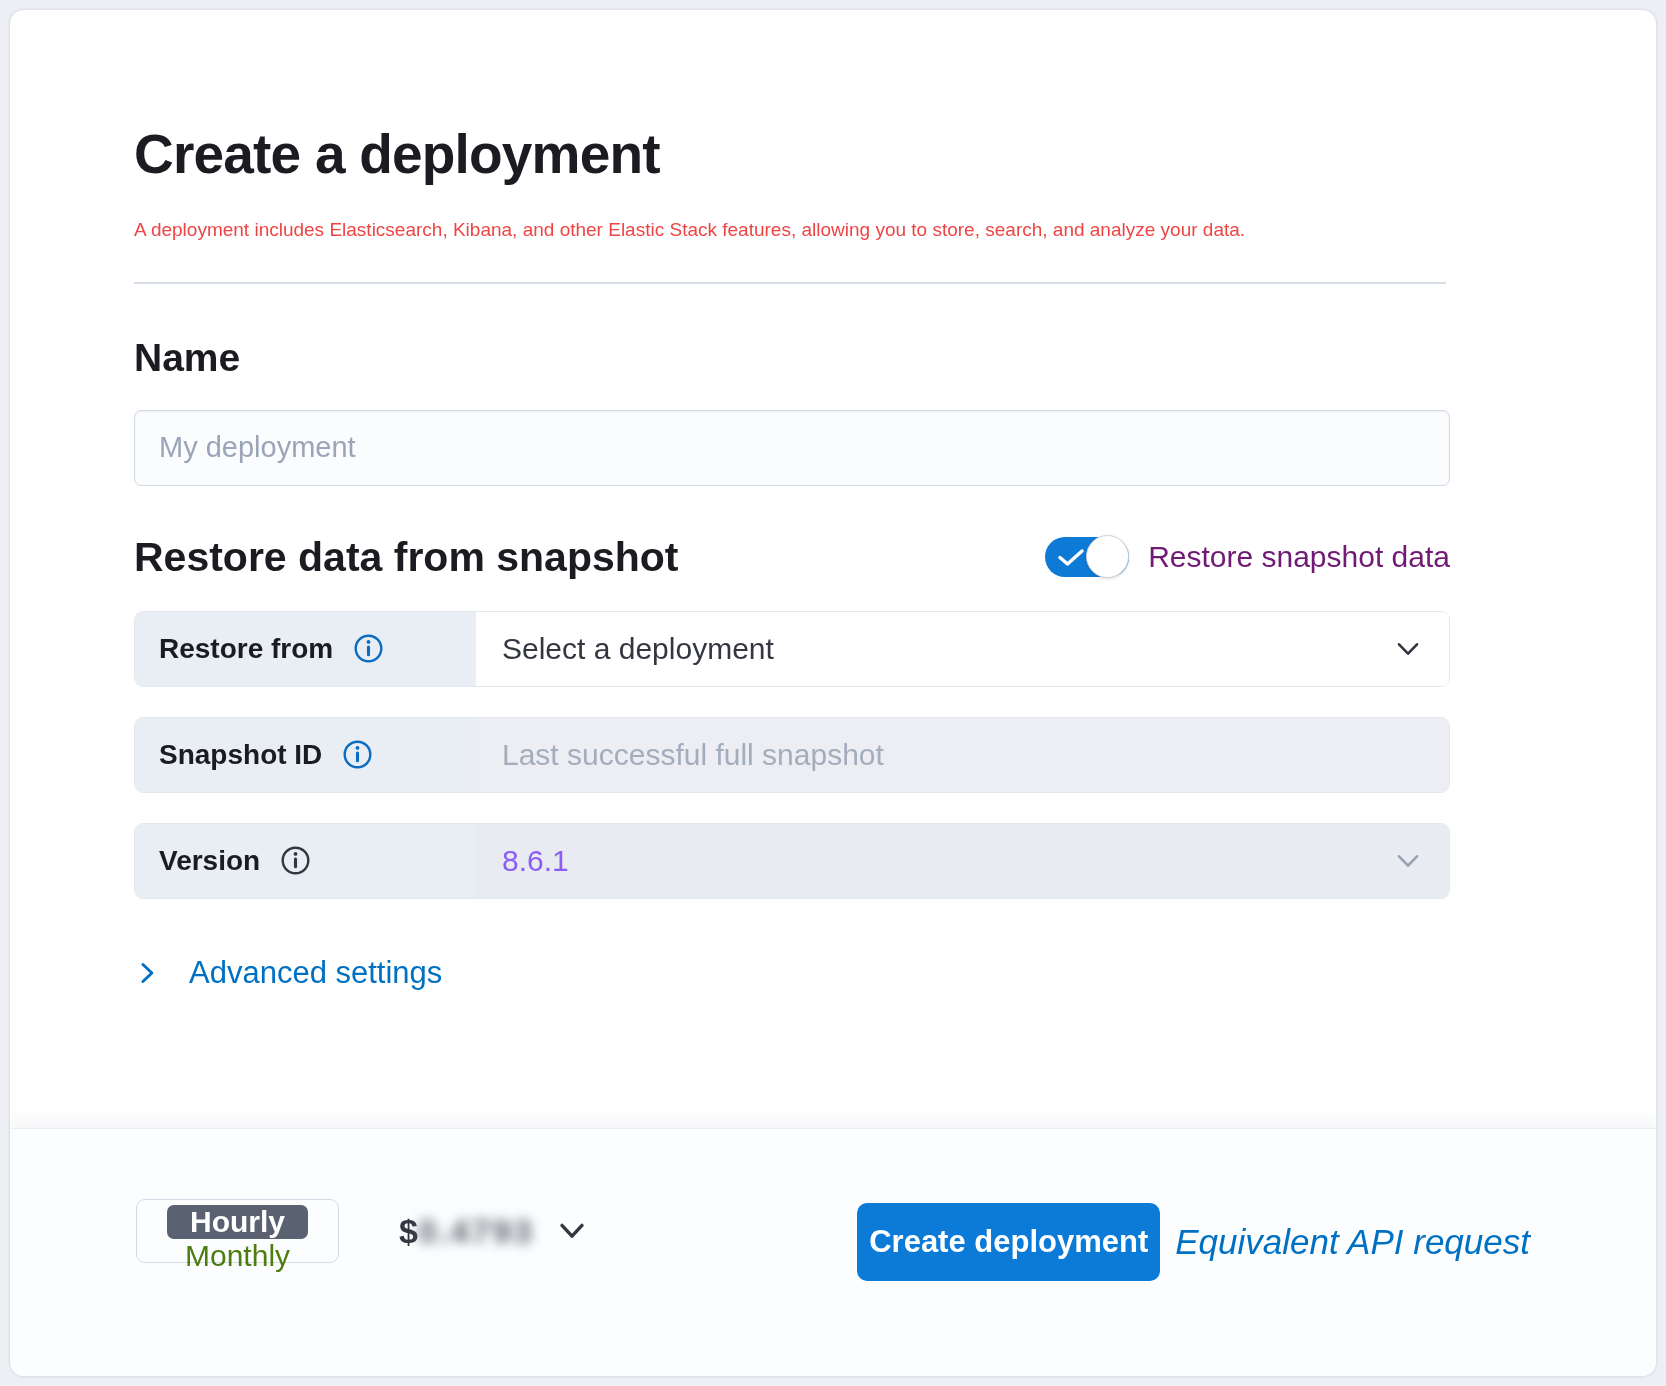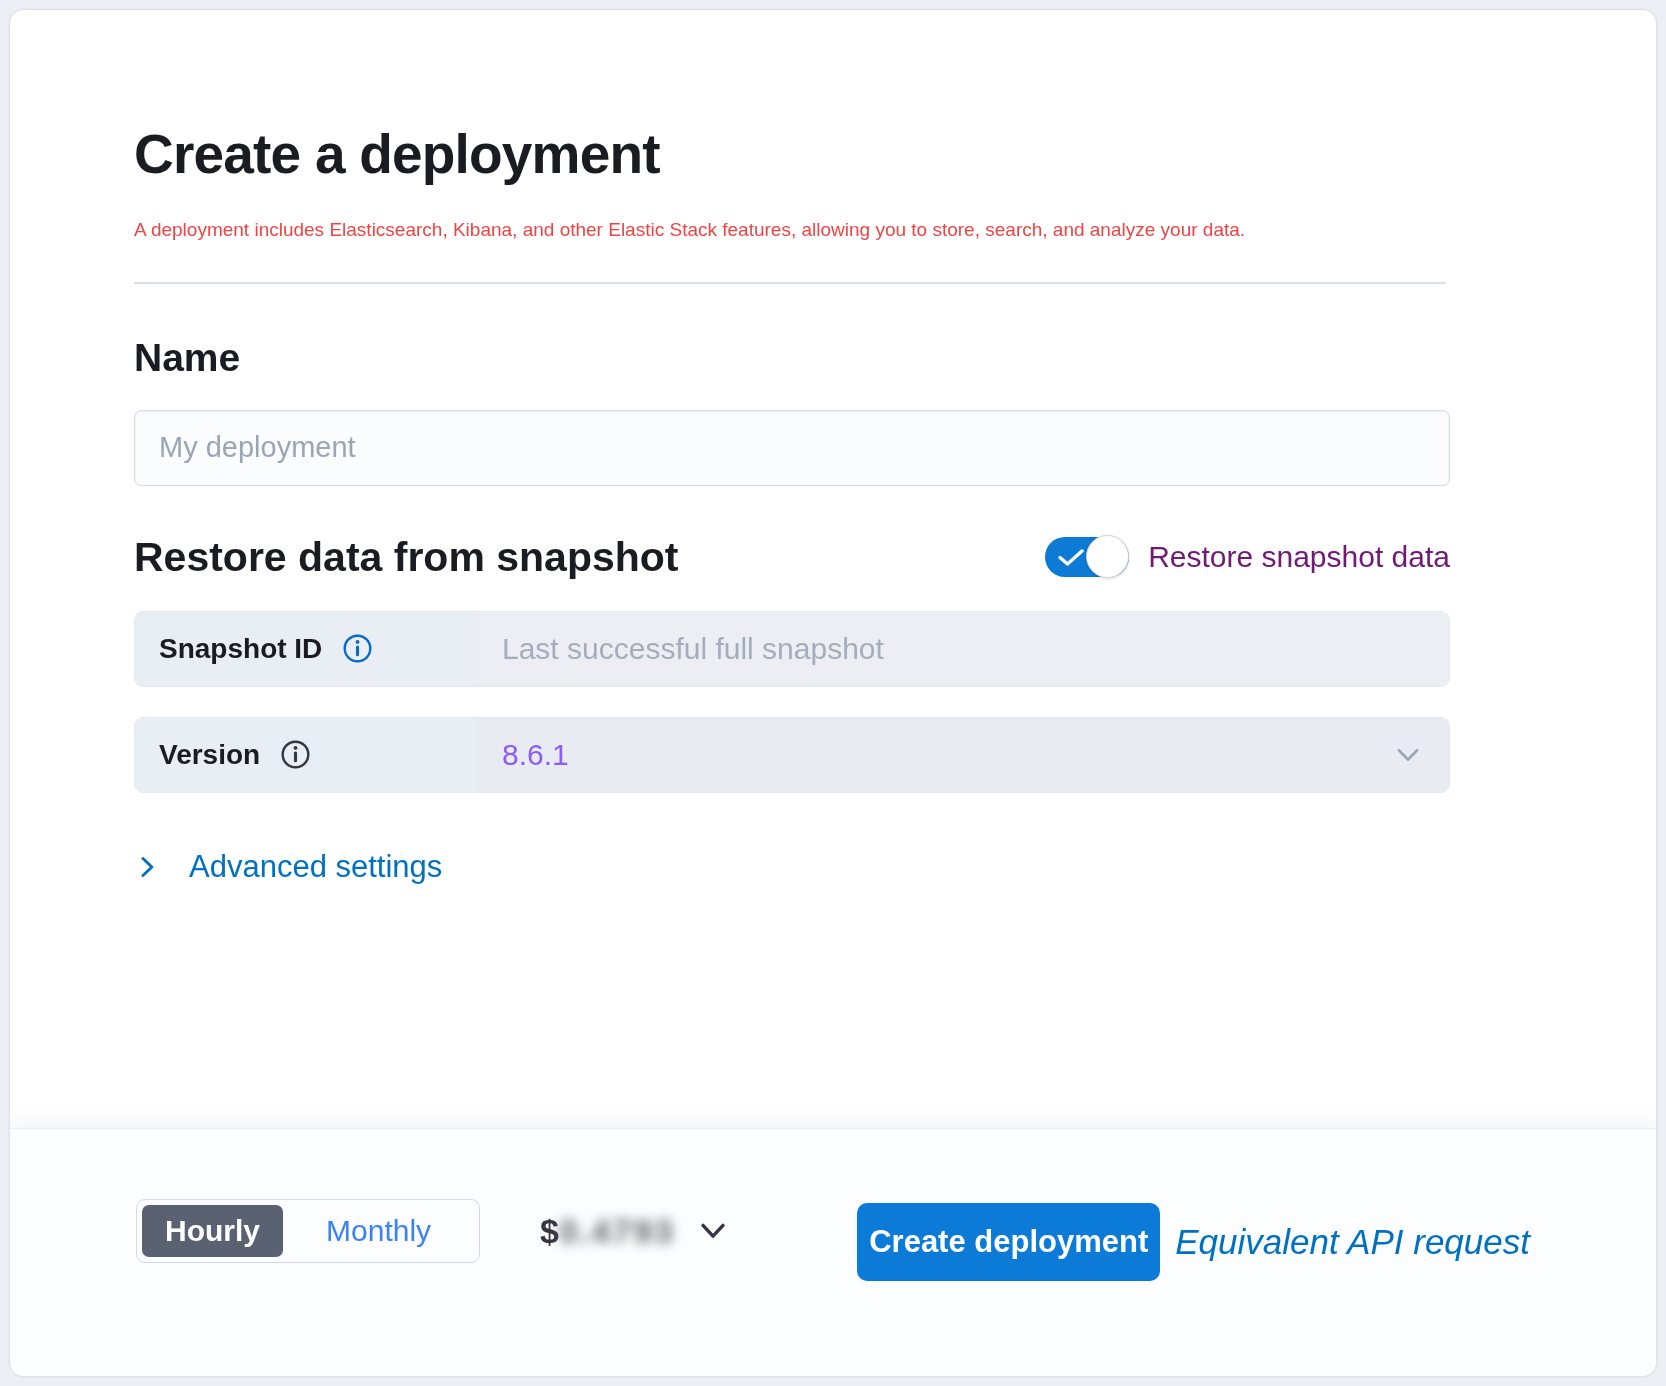--- a/index.html
+++ b/index.html
@@ -120,25 +120,25 @@
     border-top:1px solid #edeff3;
     box-shadow:0 -8px 16px rgba(105,115,135,.07);
     padding:0 126px;
     display:flex; justify-content:space-between; align-items:flex-start;
   }
   .footer-left { display:flex; align-items:center; gap:60px; margin-top:70px; }
   .billing-toggle {
     display:flex; align-items:center;
     background:#fbfdff;
     border:1px solid #d3dae6; border-radius:9px;
-    padding:5px; height:64px;
+    padding:5px; height:64px;flex-direction:column;
   }
   .seg {
     height:52px; display:flex; align-items:center;
-    font-size:30px; color:#3b82f6;
+    font-size:30px; color:#4d7c0f;
     padding:0 43px; border-radius:7px;
     cursor:pointer; border:none; background:transparent;
     font-family:"Liberation Sans", sans-serif;
   }
   .seg.active {
     background:#5a6271; color:#ffffff; font-weight:700;
     padding:0 23px;
   }
   .price {
     display:flex; align-items:center; gap:22px;
@@ -181,20 +181,36 @@
           <div class="switch">
             <svg class="check" viewBox="0 0 26 17">
               <path d="M2 8.5 L9.5 15 L24 2" fill="none" stroke="#ffffff" stroke-width="3.4" stroke-linecap="round" stroke-linejoin="round"></path>
             </svg>
             <div class="knob"></div>
           </div>
           <span class="toggle-label">Restore snapshot data</span>
         </div>
       </div>
 
+      <div class="form-row">
+        <div class="row-label">
+          <span>Restore from</span>
+          <svg class="info-icon" viewBox="0 0 16 16">
+            <circle cx="8" cy="8" r="6.6" fill="none" stroke="currentColor" stroke-width="1.25"></circle>
+            <path d="M8 7.2v4" fill="none" stroke="currentColor" stroke-width="1.6" stroke-linecap="round"></path>
+            <circle cx="8" cy="4.6" r="1" fill="currentColor"></circle>
+          </svg>
+        </div>
+        <div class="row-control ctrl-select">
+          <span>Select a deployment</span>
+          <svg class="chev" viewBox="0 0 16 16">
+            <path d="M3.2 5.5 L8 10.5 L12.8 5.5" fill="none" stroke="currentColor" stroke-width="1.4" stroke-linecap="round" stroke-linejoin="round"></path>
+          </svg>
+        </div>
+      </div>
 
       <div class="form-row">
         <div class="row-label">
           <span>Snapshot ID</span>
           <svg class="info-icon" viewBox="0 0 16 16">
             <circle cx="8" cy="8" r="6.6" fill="none" stroke="currentColor" stroke-width="1.25"></circle>
             <path d="M8 7.2v4" fill="none" stroke="currentColor" stroke-width="1.6" stroke-linecap="round"></path>
             <circle cx="8" cy="4.6" r="1" fill="currentColor"></circle>
           </svg>
         </div>

